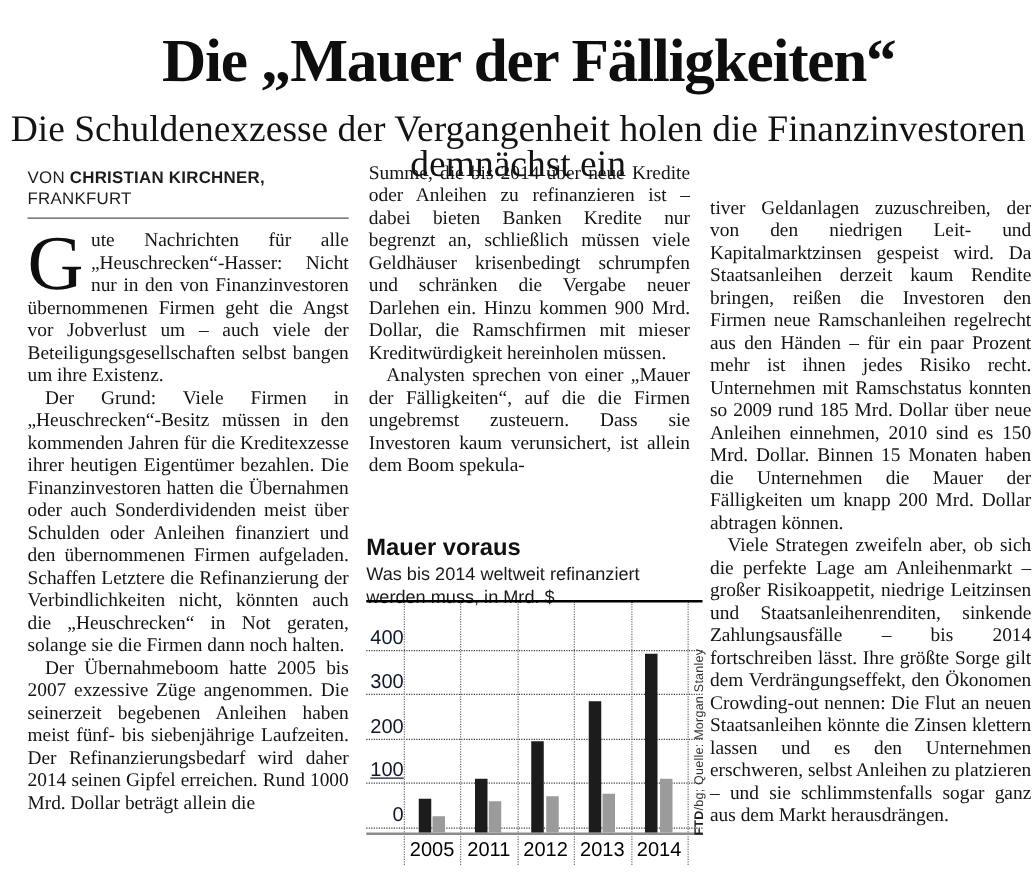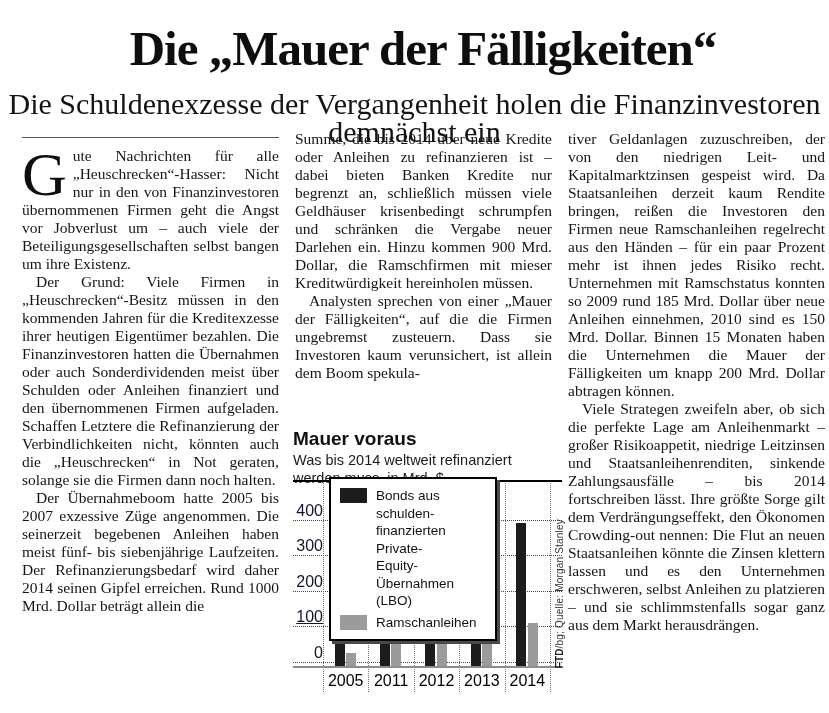--- a/index.html
+++ b/index.html
@@ -14,21 +14,21 @@
     text-align:center; font-family:"Liberation Serif", serif;
     font-weight:bold; font-size:49px; line-height:66px; letter-spacing:-1px; color:#0e0e0e;padding-left:17px;
   }
   .subhead{
     position:absolute; top:90px; left:0; right:0;
     text-align:center; font-size:30px; line-height:28px; color:#141414;
   }
   
   .col{position:absolute; top:130px; width:257px; text-align:justify;
        font-size:15.5px; line-height:18px; color:#141414; hyphens:auto;}
-  #col1{left:22px;} #col2{left:295px;} #col3{left:568px;}
+  #col1{left:22px;} #col2{left:295px;} #col3{left:568px;margin-top:28px;}
   .col p{margin:0;}
   .col p.ind{text-indent:14px;}
   .byline{
     font-family:"Liberation Sans", sans-serif; font-size:13.5px; line-height:17px;
     letter-spacing:.2px; color:#1c1c1c; text-align:left; margin-top:3px;
   }
   .byline b{font-weight:bold;}
   .byline-rule{border:0; border-top:1.5px solid #555; margin:7px 0 9px 0;}
   .dropcap{
     float:left; font-family:"Liberation Serif", serif;
@@ -67,20 +67,21 @@
 </style>
 </head>
 <body>
 
 <div class="page">
 
   <h1 class="headline">Die „Mauer der Fälligkeiten“</h1>
   <div class="subhead">Die Schuldenexzesse der Vergangenheit holen die Finanzinvestoren demnächst ein</div>
 
   <div class="col" id="col1">
+    <div class="byline"><span>VON </span><b>CHRISTIAN KIRCHNER,</b><span> FRANKFURT</span></div>
     <hr class="byline-rule">
     <p><span class="dropcap">G</span><span>ute Nachrichten für alle „Heuschrecken“-Hasser: Nicht nur in den von Finanzinvestoren übernommenen Firmen geht die Angst vor Jobverlust um – auch viele der Beteiligungsgesellschaften selbst bangen um ihre Existenz.</span></p>
     <p class="ind">Der Grund: Viele Firmen in „Heuschrecken“-Besitz müssen in den kommenden Jahren für die Kreditexzesse ihrer heutigen Eigentümer bezahlen. Die Finanzinvestoren hatten die Übernahmen oder auch Sonderdividenden meist über Schulden oder Anleihen finanziert und den übernommenen Firmen aufgeladen. Schaffen Letztere die Refinanzierung der Verbindlichkeiten nicht, könnten auch die „Heuschrecken“ in Not geraten, solange sie die Firmen dann noch halten.</p>
     <p class="ind">Der Übernahmeboom hatte 2005 bis 2007 exzessive Züge angenommen. Die seinerzeit begebenen Anleihen haben meist fünf- bis siebenjährige Laufzeiten. Der Refinanzierungsbedarf wird daher 2014 seinen Gipfel erreichen. Rund 1000 Mrd. Dollar beträgt allein die</p>
   </div>
 
   <div class="col" id="col2">
     <p>Summe, die bis 2014 über neue Kredite oder Anleihen zu refinanzieren ist – dabei bieten Banken Kredite nur begrenzt an, schließlich müssen viele Geldhäuser krisenbedingt schrumpfen und schränken die Vergabe neuer Darlehen ein. Hinzu kommen 900 Mrd. Dollar, die Ramschfirmen mit mieser Kreditwürdigkeit hereinholen müssen.</p>
     <p class="ind">Analysten sprechen von einer „Mauer der Fälligkeiten“, auf die die Firmen ungebremst zusteuern. Dass sie Investoren kaum verunsichert, ist allein dem Boom spekula-</p>
   </div>
@@ -121,28 +122,16 @@
         <div class="bar" style="left: 132.3px; top: 164.58px; width: 10px; height: 73.42px; background: rgb(28, 28, 28);"></div>
         <div class="bar" style="left: 143.8px; top: 209.08px; width: 10px; height: 28.92px; background: rgb(155, 155, 155);"></div>
         <div class="xtick" style="left: 120.8px; width: 45.4px;">2012</div>
         <div class="bar" style="left: 177.7px; top: 132.54px; width: 10px; height: 105.46px; background: rgb(28, 28, 28);"></div>
         <div class="bar" style="left: 189.2px; top: 207.3px; width: 10px; height: 30.7px; background: rgb(155, 155, 155);"></div>
         <div class="xtick" style="left: 166.2px; width: 45.4px;">2013</div>
         <div class="bar" style="left: 223.1px; top: 95.16px; width: 10px; height: 142.84px; background: rgb(28, 28, 28);"></div>
         <div class="bar" style="left: 234.6px; top: 194.84px; width: 10px; height: 43.16px; background: rgb(155, 155, 155);"></div>
         <div class="xtick" style="left: 211.6px; width: 45.4px;">2014</div>
       </div>
-    <div class="legend" id="legend">
-        <div class="legend-row">
-          <span class="legend-swatch" style="background: rgb(28, 28, 28);"></span>
-          <span class="legend-label">Bonds aus schulden-
-finanzierten Private-
-Equity-Übernahmen (LBO)</span>
-        </div>
-        <div class="legend-row">
-          <span class="legend-swatch" style="background: rgb(155, 155, 155);"></span>
-          <span class="legend-label">Ramschanleihen</span>
-        </div>
-      </div>
     <div class="source"><b>FTD</b><span>/bg; Quelle: Morgan Stanley</span></div>
   </div>
 
 </div>
 
 </body></html>

